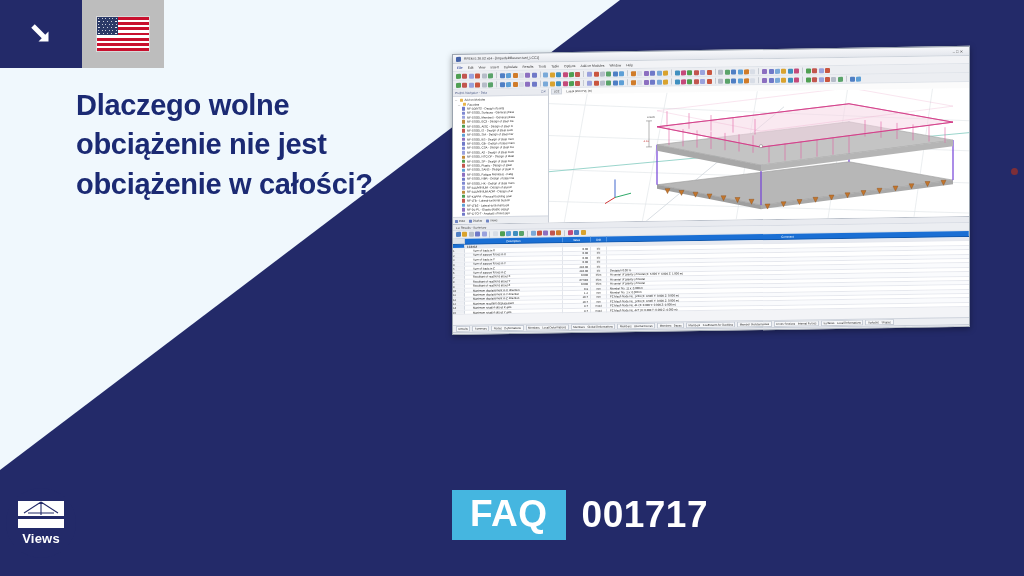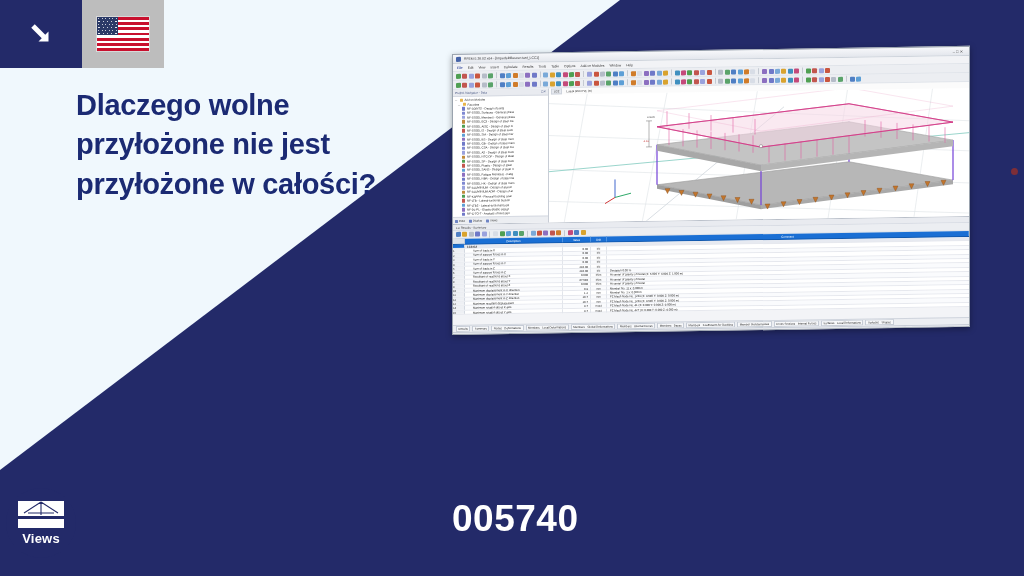--- a/index.html
+++ b/index.html
@@ -279,38 +279,39 @@
             <i></i>
             <i></i>
             <i></i>
             <i></i>
           </div>
       </div>
     </div>
   </div>
 </div>
 
-<h1 id="headline">Dlaczego wolne przyłożone nie jest przyłożone w całości?</h1>
+<h1 id="headline">Dlaczego wolne obciążenie nie jest obciążenie w całości?</h1>
 
 <div id="logo">
   <div class="mark">
     <div class="bridge">
       <svg width="46" height="15" viewBox="0 0 46 15">
         <rect x="0" y="0" width="46" height="15" fill="#ffffff"></rect>
         <path d="M23 1 L6 12 M23 1 L40 12 M23 1 L23 14 M10 12 L36 12" stroke="#232a69" stroke-width="1.1" fill="none"></path>
       </svg>
     </div>
     <div class="gap"></div>
     <div class="deck"></div>
   </div>
   <div class="wordmark">Views</div>
 </div>
 
 <div id="faq-strip">
-  <div id="faq-number">005740</div>
+  <div id="faq-badge">FAQ</div>
+  <div id="faq-number">001717</div>
 </div>
 
 <div id="app-window">
 
   <div id="app-titlebar">
     <span class="tb-icon"></span>
     <span class="tb-text">RFEM 5.26.02 x64 - [ImperfektBeuren test_LCC1]</span>
     <span class="tb-btns">– □ ✕</span>
   </div>
 

